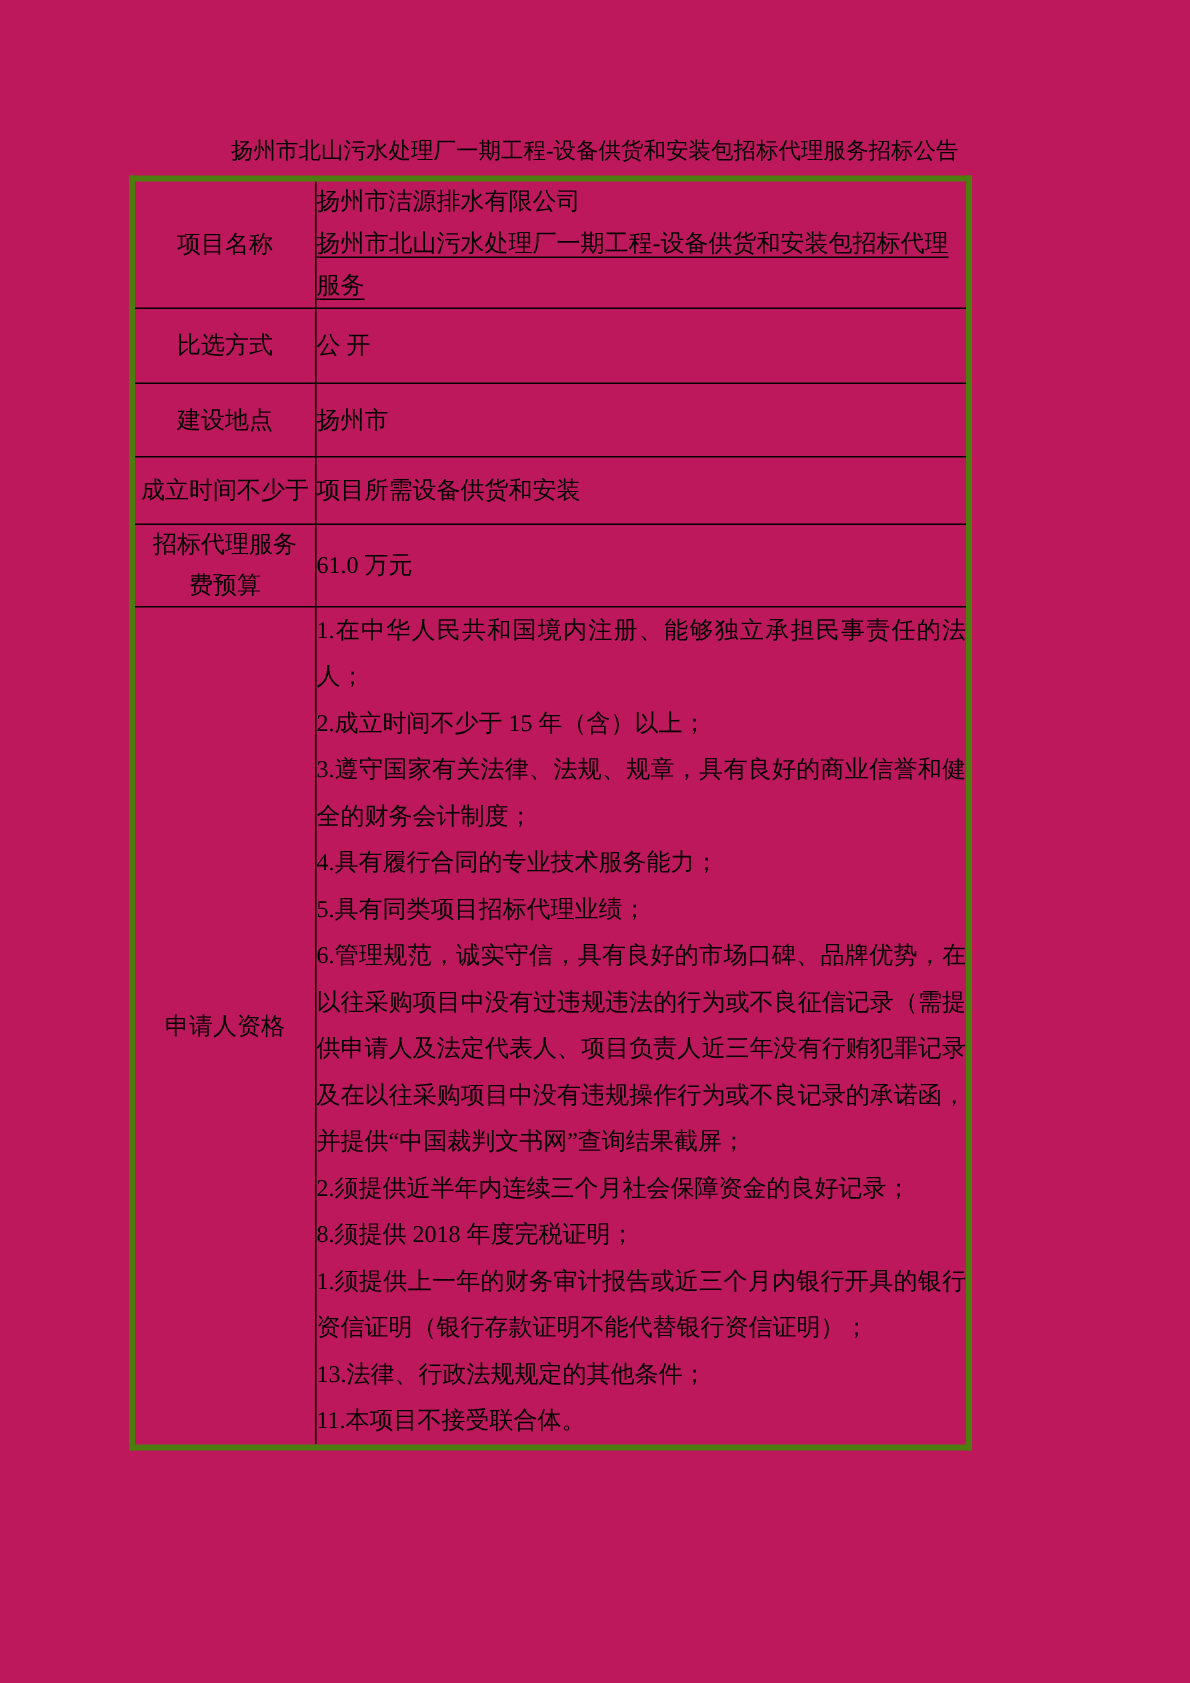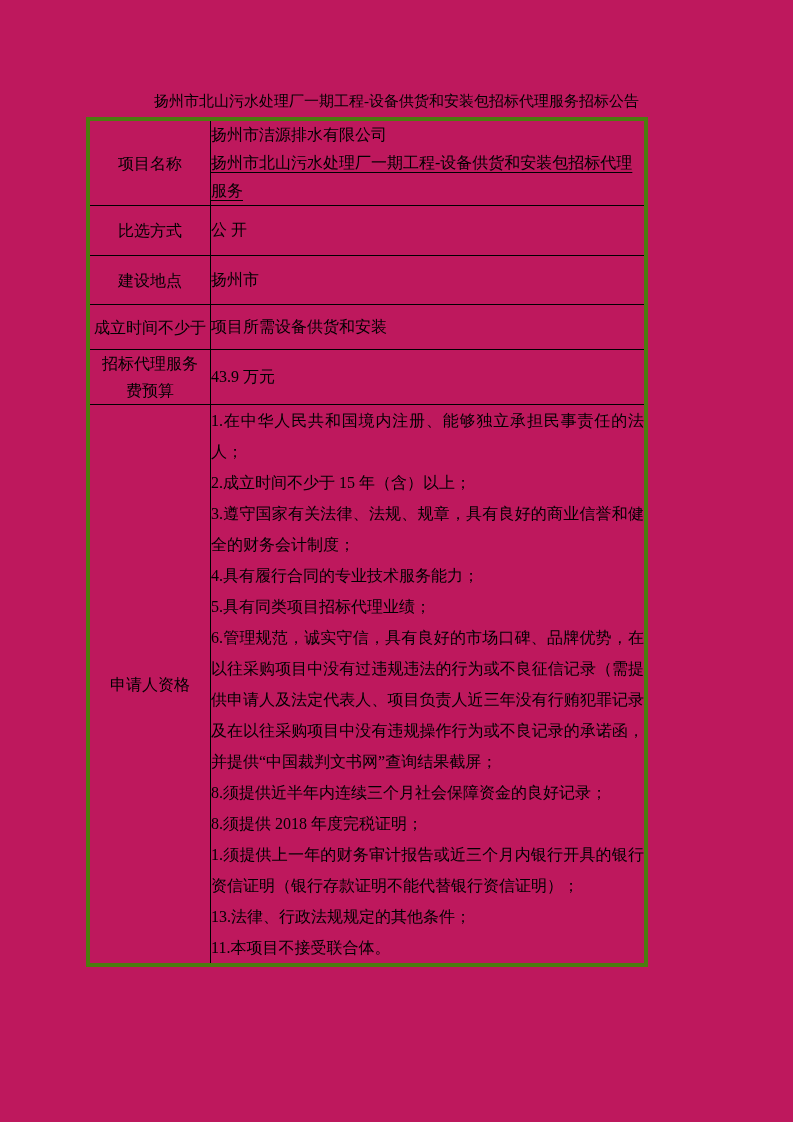--- a/index.html
+++ b/index.html
@@ -100,33 +100,33 @@
     <tr style="height:45px">
       <td class="label-cell">成立时间不少于</td>
       <td class="value-cell">项目所需设备供货和安装</td>
     </tr>
 
     <tr style="height:55px">
       <td class="label-cell">
         <div>招标代理服务</div>
         <div>费预算</div>
       </td>
-      <td class="value-cell">43.9 万元</td>
+      <td class="value-cell">61.0 万元</td>
     </tr>
 
     <tr style="height:530px">
       <td class="label-cell">申请人资格</td>
       <td class="qual-cell">
         <p>1.在中华人民共和国境内注册、能够独立承担民事责任的法人；</p>
         <p>2.成立时间不少于 15 年（含）以上；</p>
         <p>3.遵守国家有关法律、法规、规章，具有良好的商业信誉和健全的财务会计制度；</p>
         <p>4.具有履行合同的专业技术服务能力；</p>
         <p>5.具有同类项目招标代理业绩；</p>
         <p>6.管理规范，诚实守信，具有良好的市场口碑、品牌优势，在以往采购项目中没有过违规违法的行为或不良征信记录（需提供申请人及法定代表人、项目负责人近三年没有行贿犯罪记录及在以往采购项目中没有违规操作行为或不良记录的承诺函，并提供“中国裁判文书网”查询结果截屏；</p>
-        <p>8.须提供近半年内连续三个月社会保障资金的良好记录；</p>
+        <p>2.须提供近半年内连续三个月社会保障资金的良好记录；</p>
         <p>8.须提供 2018 年度完税证明；</p>
         <p>1.须提供上一年的财务审计报告或近三个月内银行开具的银行资信证明（银行存款证明不能代替银行资信证明）；</p>
         <p>13.法律、行政法规规定的其他条件；</p>
         <p>11.本项目不接受联合体。</p>
       </td>
     </tr>
 
   </tbody>
     </table>
 

